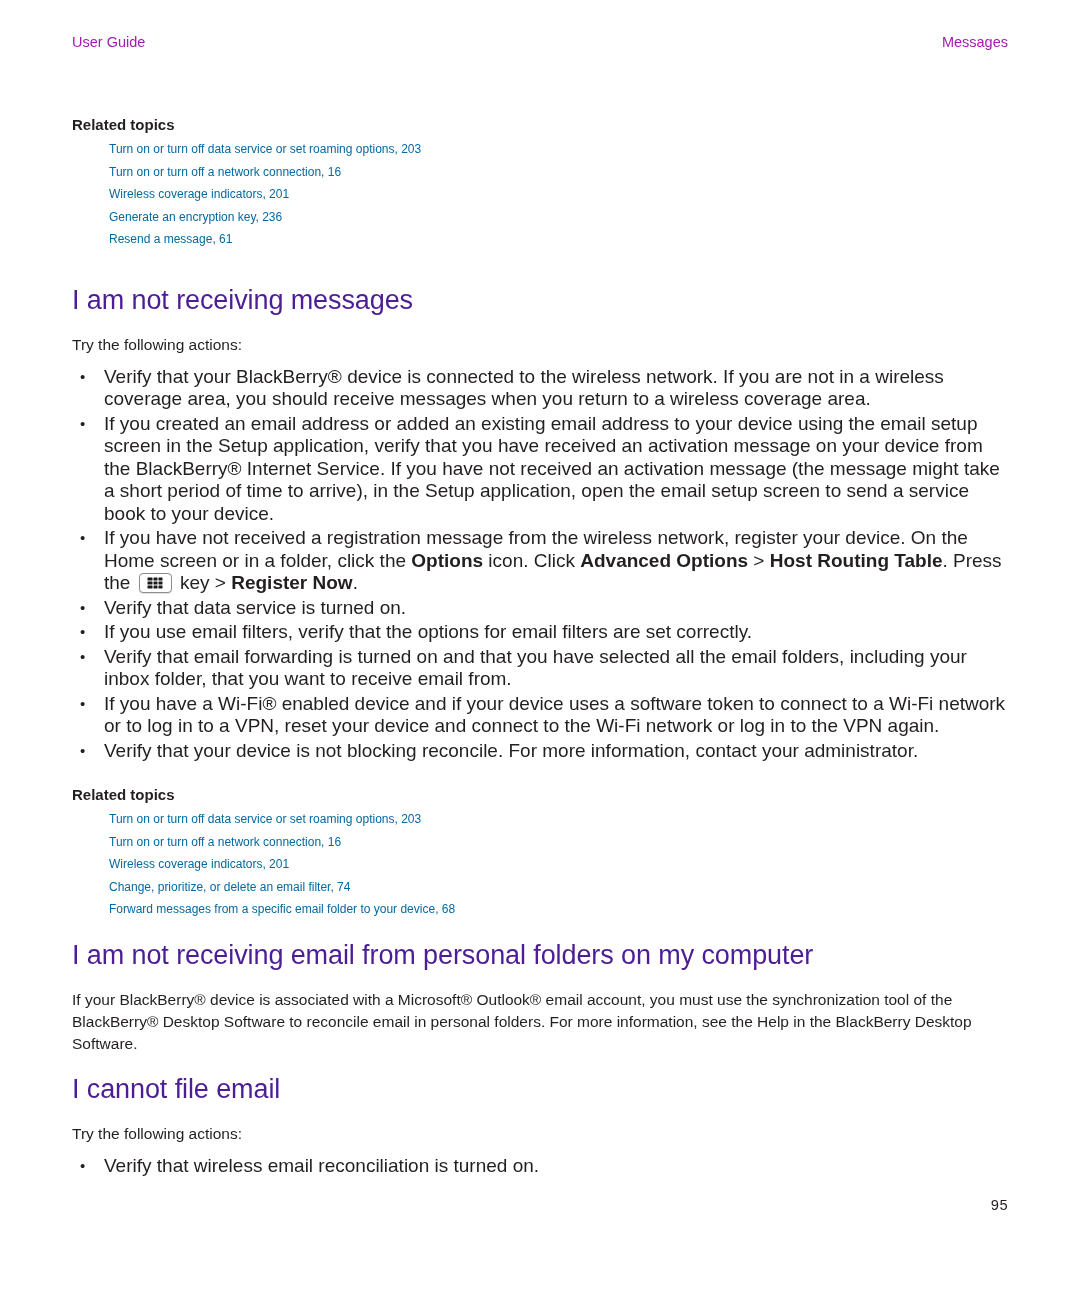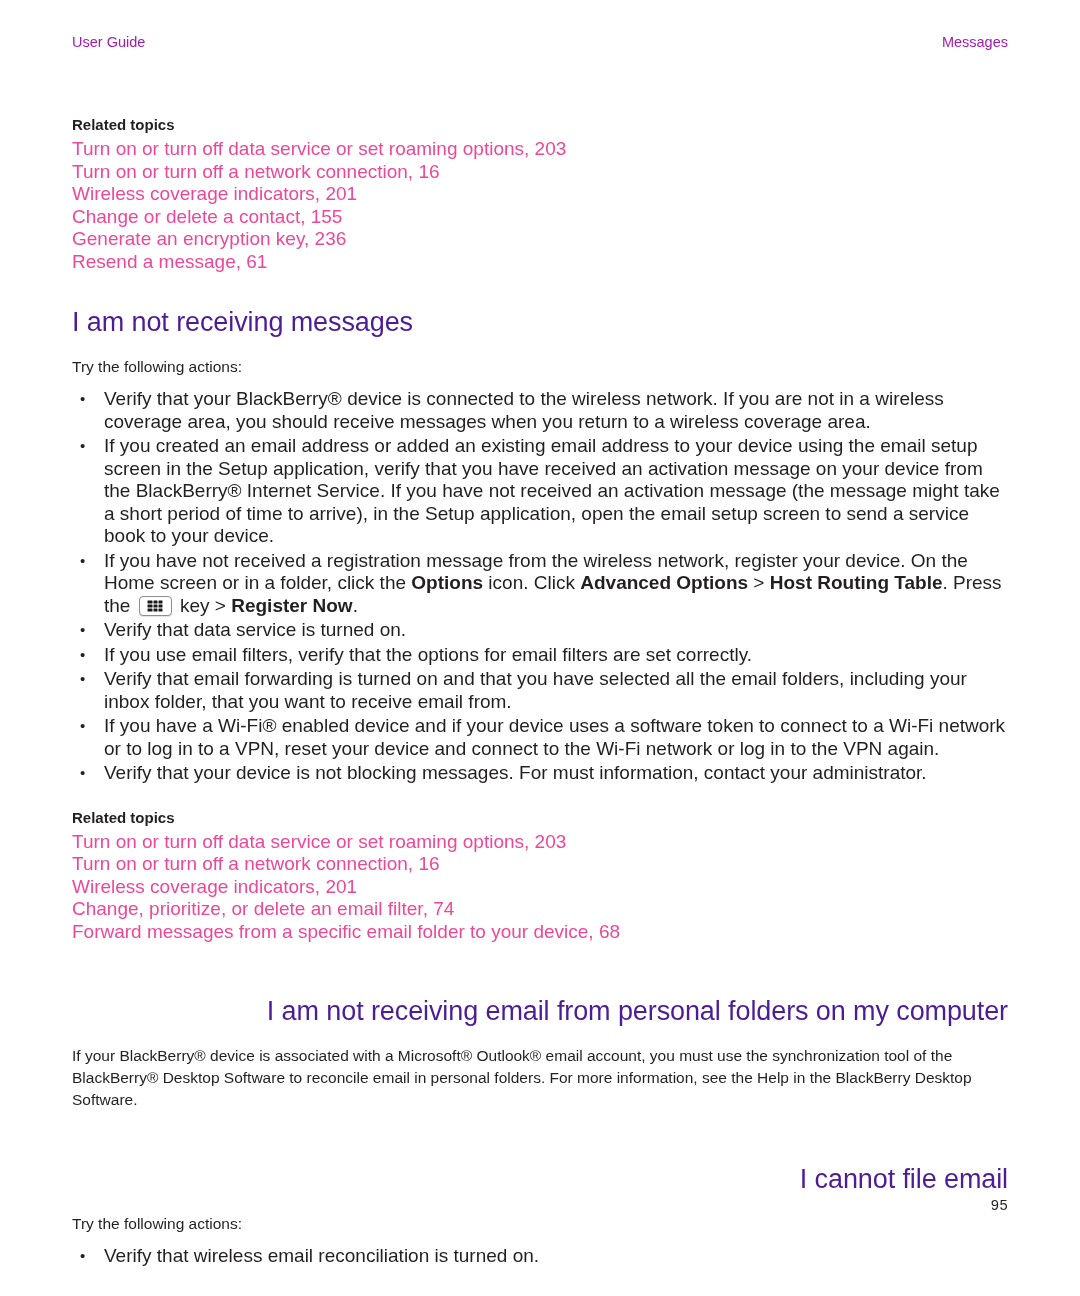--- a/index.html
+++ b/index.html
@@ -40,35 +40,35 @@
     font-weight: bold;
     color: #231f20;
     margin: 0 0 5px 0;
   }
   .link-list {
     list-style: none;
     margin: 0;
     padding: 0;
   }
   .link-list li {
-    font-size: 19px;
-    color: #ec4899;
+    font-size: 12px;
+    color: #0369a1;
     line-height: 22.5px;
     white-space: nowrap;
+    margin-left: 37px;
   }
   h1.section-title {
     font-size: 27px;
     font-weight: normal;
     color: #4c1d95;
     margin: 34px 0 0 0;
     letter-spacing: -0.1px;
   }
   h1.section-title.tight {
-    margin-top: 53px;
-    text-align: right;
+    margin-top: 19px;
   }
   p.body-text {
     font-size: 15.5px;
     line-height: 22px;
     color: #231f20;
     margin: 18px 0 0 0;
   }
   ul.bullets {
     list-style: none;
     margin: 10px 0 0 0;
@@ -143,21 +143,20 @@
   </div>
 
   <div class="content">
 
     <div>
       <div class="related-label">Related topics</div>
       <ul class="link-list">
         <li>Turn on or turn off data service or set roaming options, 203</li>
         <li>Turn on or turn off a network connection, 16</li>
         <li>Wireless coverage indicators, 201</li>
-        <li>Change or delete a contact, 155</li>
         <li>Generate an encryption key, 236</li>
         <li>Resend a message, 61</li>
       </ul>
     </div>
 
     <h1 class="section-title">I am not receiving messages</h1>
     <p class="body-text">Try the following actions:</p>
 
     <ul class="bullets">
       <li>Verify that your BlackBerry® device is connected to the wireless network. If you are not in a wireless coverage area, you should receive messages when you return to a wireless coverage area.</li>
@@ -172,21 +171,21 @@
               <span></span>
               <span></span>
               <span></span>
               <span></span>
             </span></span><span> key &gt; </span><span class="b">Register Now</span><span>.</span>
       </li>
       <li>Verify that data service is turned on.</li>
       <li>If you use email filters, verify that the options for email filters are set correctly.</li>
       <li>Verify that email forwarding is turned on and that you have selected all the email folders, including your inbox folder, that you want to receive email from.</li>
       <li>If you have a Wi-Fi® enabled device and if your device uses a software token to connect to a Wi-Fi network or to log in to a VPN, reset your device and connect to the Wi-Fi network or log in to the VPN again.</li>
-      <li>Verify that your device is not blocking messages. For must information, contact your administrator.</li>
+      <li>Verify that your device is not blocking reconcile. For more information, contact your administrator.</li>
     </ul>
 
     <div class="related-block">
       <div class="related-label">Related topics</div>
       <ul class="link-list">
         <li>Turn on or turn off data service or set roaming options, 203</li>
         <li>Turn on or turn off a network connection, 16</li>
         <li>Wireless coverage indicators, 201</li>
         <li>Change, prioritize, or delete an email filter, 74</li>
         <li>Forward messages from a specific email folder to your device, 68</li>

